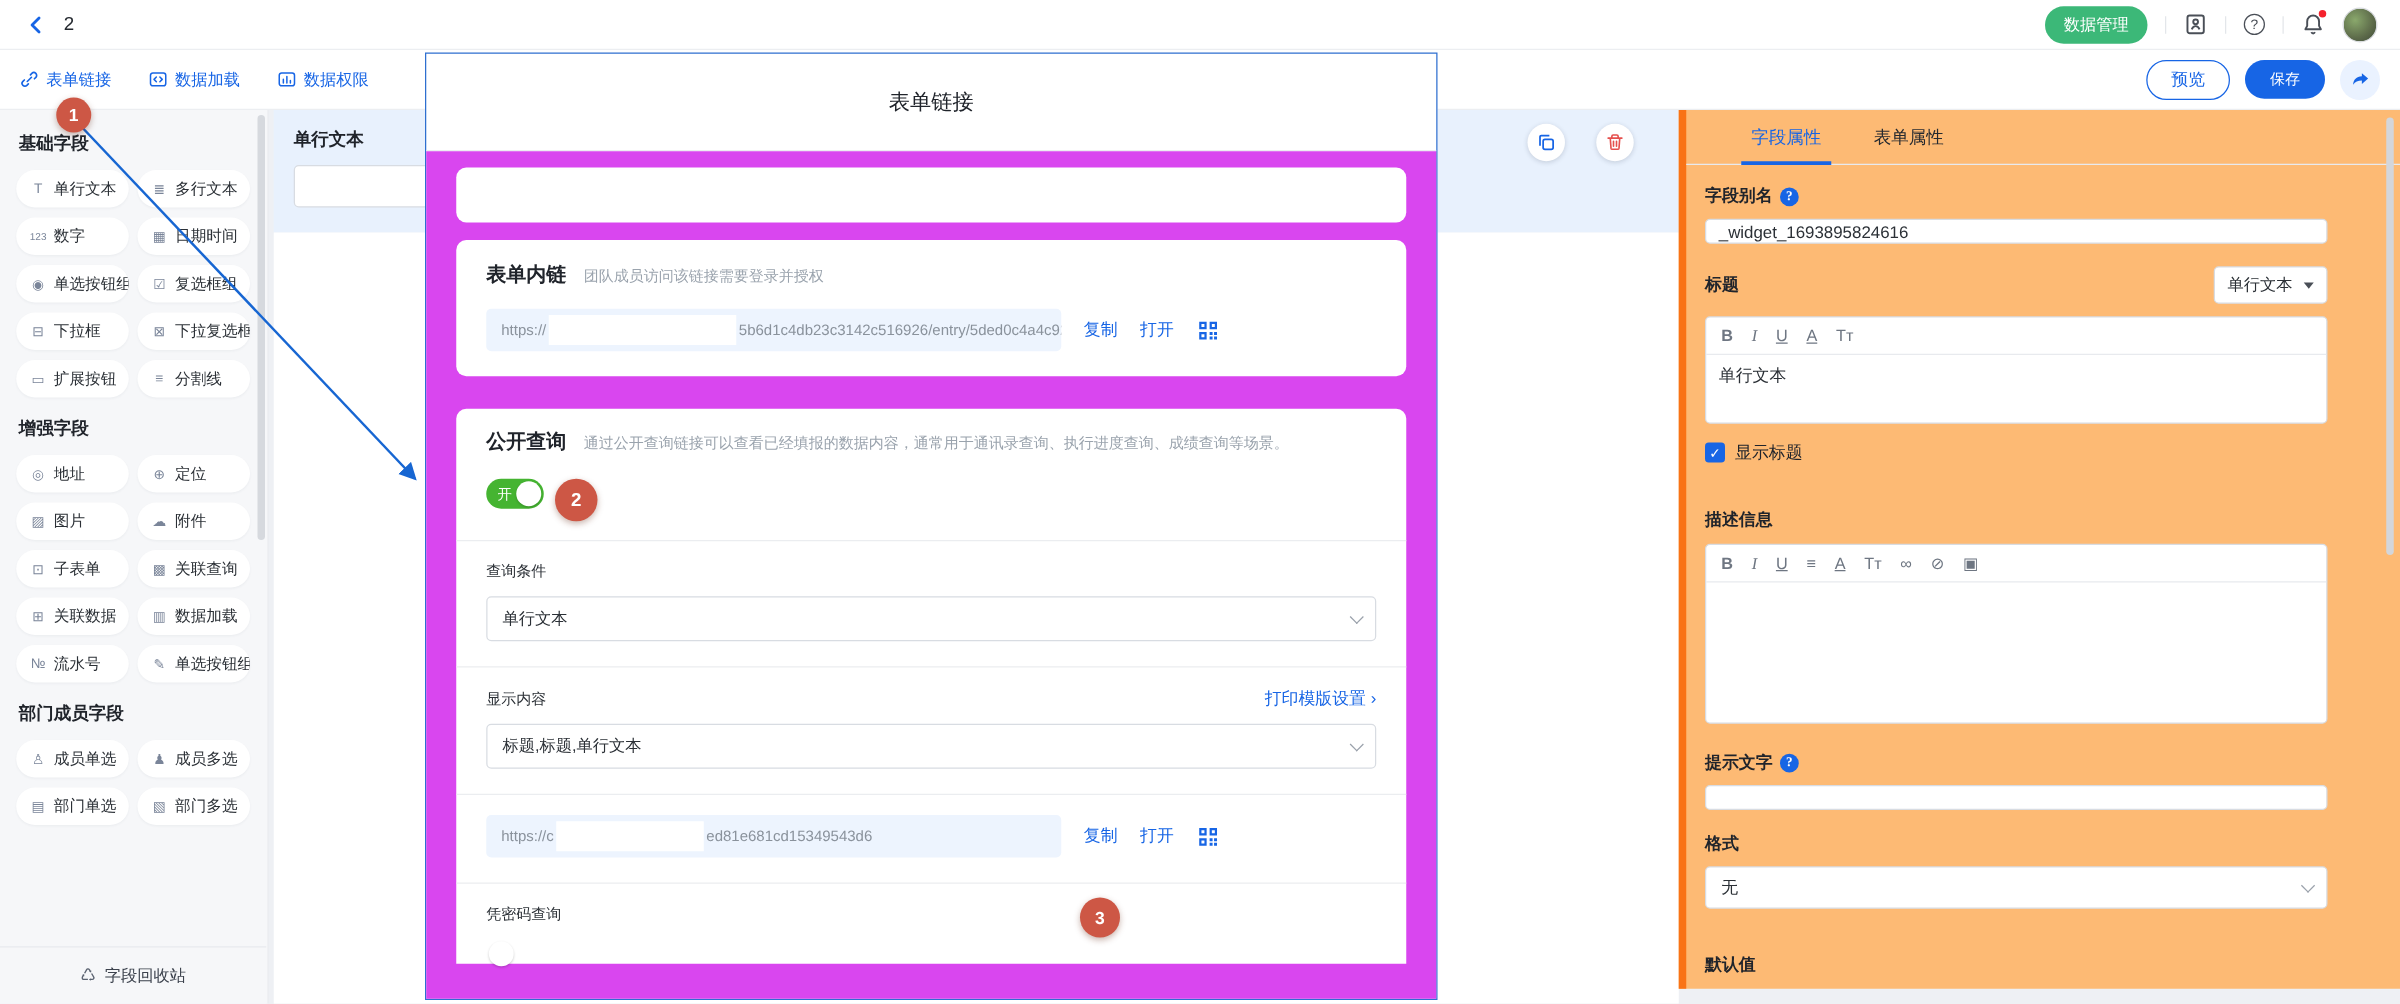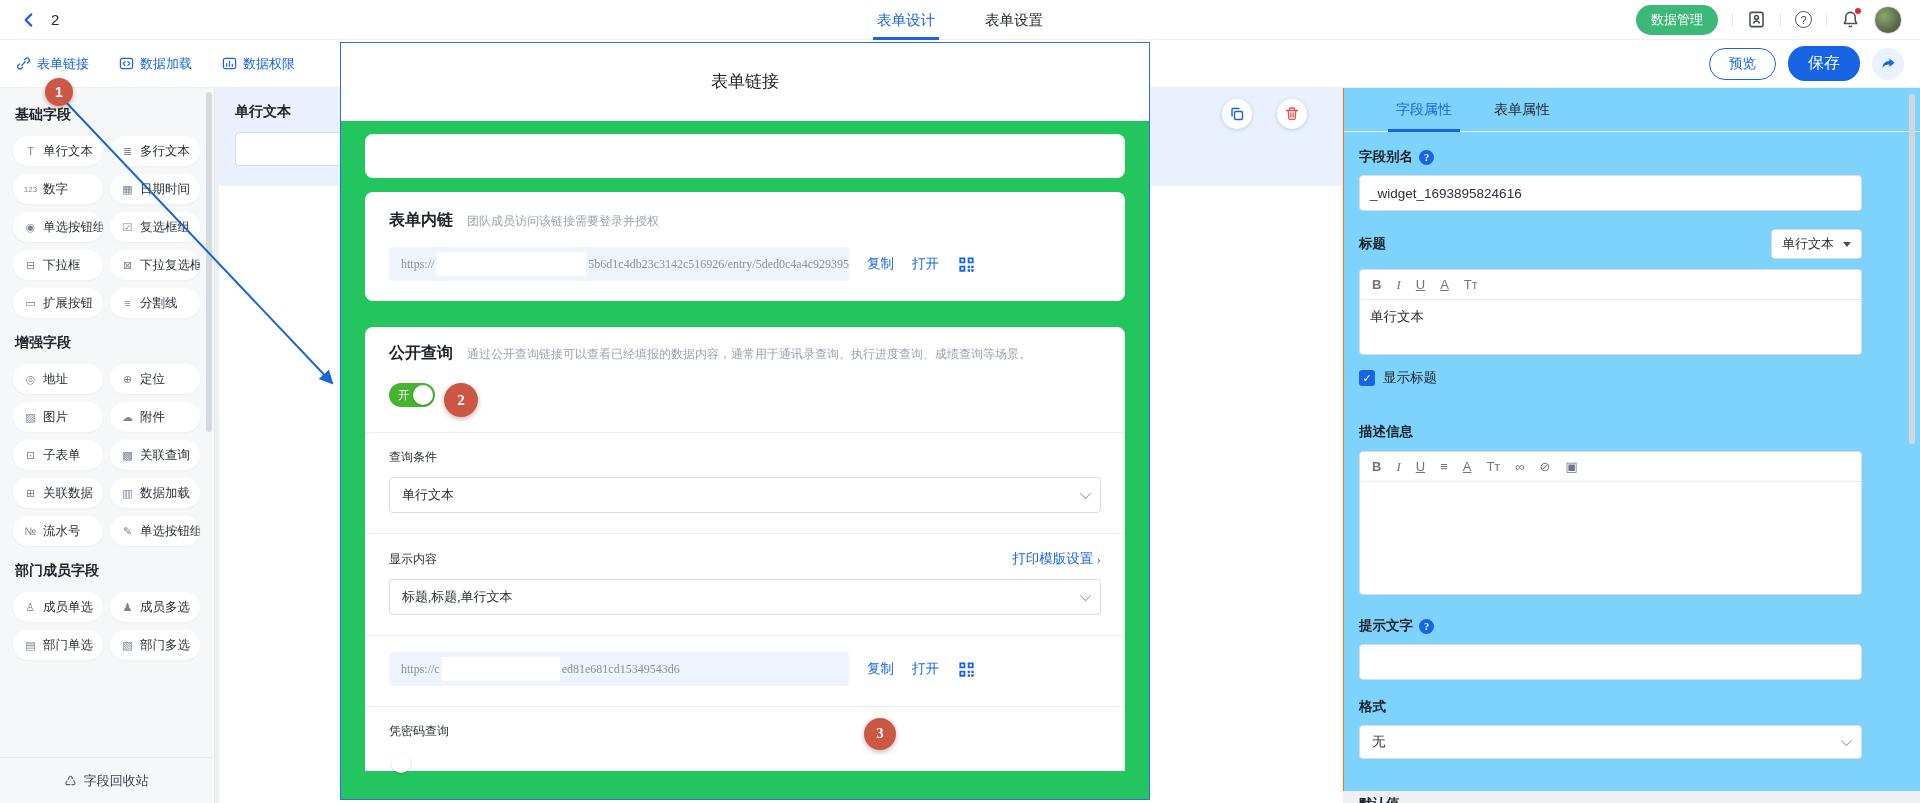--- a/index.html
+++ b/index.html
@@ -24,21 +24,21 @@
   .red-dot { position:absolute; top:-2px; right:-1px; width:6px; height:6px; border-radius:50%; background:#f5222d; }
   .avatar { width:28px; height:28px; border-radius:50%; background:radial-gradient(circle at 35% 35%, #8aa86c, #5d6b4a 60%, #3e4a38); border:1px solid #d9dce0; cursor:pointer; }
 
   
   .toolbar2 { position:absolute; top:40px; left:0; right:0; height:48px; background:#fff; border-bottom:1px solid #eceef1; display:flex; align-items:center; z-index:4; }
   .t2-left { display:flex; align-items:center; gap:30px; padding-left:16px; }
   .t2-item { display:flex; align-items:center; gap:6px; color:#1765e5; font-size:13px; cursor:pointer; }
   .t2-item svg { width:15px; height:15px; }
   .t2-right { margin-left:auto; display:flex; align-items:center; gap:12px; padding-right:16px; }
   .btn-outline { border:1px solid #1765e5; color:#1765e5; background:#fff; font-size:13.5px; padding:6px 19px; border-radius:17px; cursor:pointer; }
-  .btn-solid { background:#1765e5; color:#fff; font-size:16px; padding:7px 20px; border-radius:17px; border:none; cursor:pointer; }
+  .btn-solid { background:#1765e5; color:#fff; font-size:12px; padding:7px 20px; border-radius:17px; border:none; cursor:pointer; }
   .share-circle { width:32px; height:32px; border-radius:50%; background:#eaf2ff; display:flex; align-items:center; justify-content:center; cursor:pointer; }
   .share-circle svg { width:16px; height:16px; }
 
   
   .sidebar { position:absolute; top:88px; left:0; width:215px; bottom:0; background:#f6f7f9; border-right:1px solid #e8eaee; z-index:3; }
   .side-scroll { padding:10px 14px 0 13px; }
   .side-title { font-size:14px; font-weight:bold; color:#20242b; margin:8px 0 12px 2px; }
   .pill-grid { display:grid; grid-template-columns:1fr 1fr; gap:8px 7px; margin-bottom:16px; }
   .pill { background:#fff; border-radius:15px; height:30px; display:flex; align-items:center; padding:0 6px 0 9px; font-size:12.5px; color:#2b3036; box-shadow:0 1px 2px rgba(40,50,70,.05); cursor:grab; white-space:nowrap; overflow:hidden; }
   .pill-ic { width:17px; flex:0 0 17px; margin-right:4px; color:#7a8599; font-size:11px; text-align:center; }
@@ -51,48 +51,48 @@
   .sel-row { position:absolute; top:0; left:4px; right:0; height:98px; background:#e8f1fd; }
   .sel-label { position:absolute; top:15px; left:16px; font-size:14px; font-weight:bold; color:#20242b; }
   .sel-input { position:absolute; top:44px; left:16px; width:600px; height:34px; background:#fff; border:1px solid #d8dce2; border-radius:4px; }
   .sheet { position:absolute; top:98px; left:4px; right:0; bottom:0; background:#fff; }
   .fab { position:absolute; top:11px; width:30px; height:30px; border-radius:50%; background:#fff; box-shadow:0 1px 4px rgba(30,40,60,.18); display:flex; align-items:center; justify-content:center; cursor:pointer; }
   .fab svg { width:16px; height:16px; }
   .fab-copy { right:91px; }
   .fab-del { right:36px; }
 
   
-  .panel { position:absolute; top:88px; right:0; width:577px; bottom:12px; background:#7dd3fc; border-left:1px solid #f97316; z-index:3; }
+  .panel { position:absolute; top:88px; right:0; width:577px; bottom:12px; background:#fdba74; border-left:6px solid #f97316; z-index:3; }
   .panel-tabs { height:44px; border-bottom:1px solid #e8eaee; display:flex; gap:42px; padding-left:52px; }
   .panel-tab { font-size:14px; color:#24292f; line-height:42px; height:44px; position:relative; cursor:pointer; }
   .panel-tab.active { color:#1765e5; }
   .panel-tab.active::after { content:""; position:absolute; left:-8px; right:-8px; bottom:0; height:3px; background:#1765e5; }
   .panel-body { padding:16px 58px 0 15px; position:relative; }
   .p-label { font-size:13.5px; font-weight:bold; color:#20242b; display:flex; align-items:center; gap:6px;font-family:Liberation Serif, serif; }
   .q-ic { width:15px; height:15px; border-radius:50%; background:#1765e5; color:#fff; font-size:10.5px; font-weight:bold; display:flex; align-items:center; justify-content:center; cursor:pointer; }
-  .p-input { margin-top:9px; height:36px; background:#fff; border:1px solid #d8dce2; border-radius:4px; font-size:13.5px; color:#2b3036; display:flex; align-items:center; padding:0 10px; cursor:text; }
+  .p-input { margin-top:9px; height:20px; background:#fff; border:1px solid #d8dce2; border-radius:4px; font-size:13.5px; color:#2b3036; display:flex; align-items:center; padding:0 10px; cursor:text; }
   .title-row { display:flex; align-items:center; justify-content:space-between; margin-top:18px; }
   .mini-select { background:#fff; border:1px solid #d8dce2; border-radius:4px; height:30px; display:flex; align-items:center; gap:9px; padding:0 10px; font-size:13px; color:#2b3036; cursor:pointer; }
   .caret-down { width:0; height:0; border-left:4px solid transparent; border-right:4px solid transparent; border-top:5px solid #4a4f57; }
   .editor { margin-top:10px; background:#fff; border:1px solid #d8dce2; border-radius:4px; }
   .ed-toolbar { height:30px; border-bottom:1px solid #e8eaee; display:flex; align-items:center; gap:15px; padding:0 12px; color:#6e7682; font-size:13px; }
   .ed-toolbar span { cursor:pointer; }
   .ed-content { padding:8px 10px; font-size:13.5px; color:#2b3036; }
   .cb-row { display:flex; align-items:center; gap:8px; margin-top:14px; cursor:pointer; }
   .checkbox { width:16px; height:16px; background:#1765e5; border-radius:3px; color:#fff; font-size:11px; display:flex; align-items:center; justify-content:center; }
   .cb-label { font-size:13.5px; color:#20242b; }
   .sel-box { margin-top:9px; height:34px; background:#fff; border:1px solid #d8dce2; border-radius:4px; display:flex; align-items:center; justify-content:space-between; padding:0 12px; font-size:13.5px; color:#2b3036; cursor:pointer; }
   .chev { width:8px; height:8px; border-right:1.4px solid #9aa1ab; border-bottom:1.4px solid #9aa1ab; transform:rotate(45deg) translateY(-2px); }
   .panel-thumb { position:absolute; right:5px; top:6px; width:6px; height:350px; background:#d3d6db; border-radius:3px; cursor:pointer; }
   .mt18 { margin-top:18px; } .mt20 { margin-top:36px; } .mt22 { margin-top:22px; }
 
   
   .modal { position:absolute; left:340px; top:42px; width:810px; height:758px; background:#fff; border:1px solid #2e6fd0; z-index:10; display:flex; flex-direction:column; }
   .modal-header { height:78px; flex:0 0 78px; display:flex; align-items:center; justify-content:center; border-bottom:1px solid #ebedf0; font-size:17px; color:#20242b; }
-  .modal-body { flex:1; background:#22c55e; padding:13px 24px 0; overflow:hidden;font-family:Liberation Serif, serif; }
+  .modal-body { flex:1; background:#d946ef; padding:13px 24px 0; overflow:hidden; }
   .cardA { height:44px; background:#fff; border-radius:8px; margin-bottom:14px; }
   .cardB { background:#fff; border-radius:8px; padding:18px 24px 20px; margin-bottom:26px; }
   .cardC { background:#fff; border-radius:8px 8px 0 0; }
   .secC { padding:16px 24px 20px; position:relative; }
   .secC + .secC { border-top:1px solid #ebedf0; }
   .sec-title-row { display:flex; align-items:baseline; gap:14px; }
   .sec-title { font-size:16px; font-weight:bold; color:#20242b; }
   .sec-desc { font-size:12px; color:#9aa3ad; }
   .url-row { display:flex; align-items:center; gap:18px; margin-top:16px; }
   .url-box { flex:0 0 460px; height:34px; background:#edf4fe; border-radius:4px; display:flex; align-items:center; padding:0 12px; font-size:12px; color:#8a929c; cursor:text; overflow:hidden; white-space:nowrap; }
@@ -129,24 +129,20 @@
 
   <div class="topbar">
     <div class="tb-left">
       <span class="back-btn">
         <svg viewBox="0 0 16 16" fill="none" stroke="#1765e5" stroke-width="2" stroke-linecap="round" stroke-linejoin="round">
             <path d="M10 3L5 8l5 5"></path>
           </svg>
       </span>
       <span class="app-title">2</span>
     </div>
-    <div class="top-tabs">
-      <span class="top-tab active">表单设计</span>
-      <span class="top-tab">表单设置</span>
-    </div>
     <div class="tb-right">
       <span class="green-pill">数据管理</span>
       <span class="v-sep"></span>
       <span class="tb-ic">
         <svg viewBox="0 0 16 16" fill="none" stroke="#4a4f57" stroke-width="1.3">
             <rect x="2.5" y="2" width="11" height="12" rx="1.5"></rect>
             <circle cx="8" cy="6.3" r="1.6"></circle>
             <path d="M5.4 11.4c.5-1.5 1.5-2.2 2.6-2.2s2.1.7 2.6 2.2"></path>
           </svg>
       </span>

